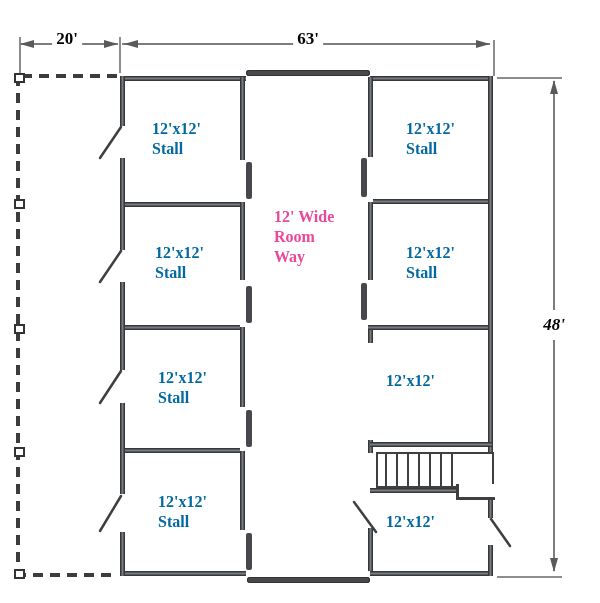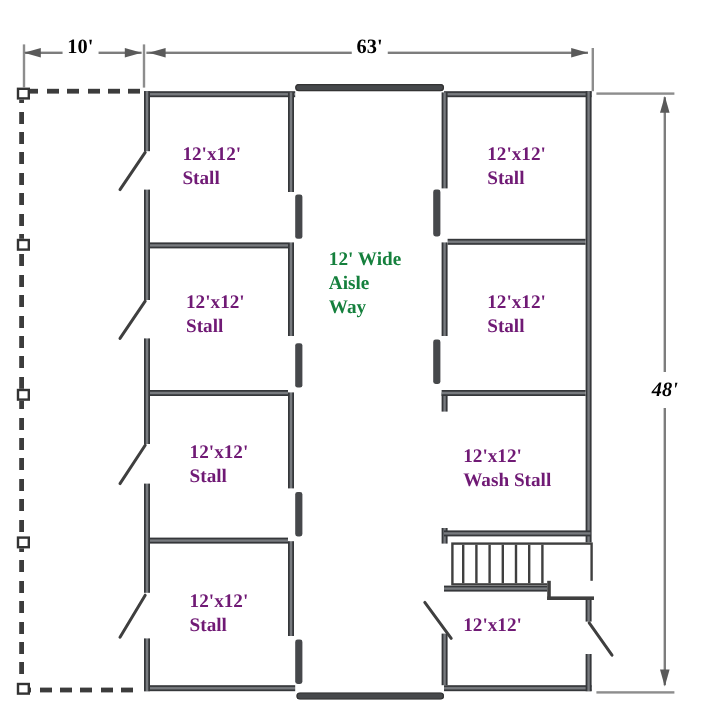--- a/index.html
+++ b/index.html
@@ -11,22 +11,22 @@
   .wall{position:absolute;background:#4e5053;}
   .wall.h{background:linear-gradient(to bottom,#35373a 0 1px,#787b7f 2px 3px,#35373a 4px);}
   .wall.v{background:linear-gradient(to right,#35373a 0 1px,#787b7f 2px 3px,#35373a 4px);}
   .bar{position:absolute;background:#46484b;border-radius:3px;box-shadow:0 0 0 1px #333 inset;}
   .panel{position:absolute;background:#46484b;border-radius:2px;}
   .dim{position:absolute;background:#7d7d7d;}
   .ext{position:absolute;background:#8d8d8d;}
   .dash-h{position:absolute;height:4px;background-image:repeating-linear-gradient(90deg,#3c3c3c 0 10px,transparent 10px 17px);}
   .dash-v{position:absolute;width:4px;background-image:repeating-linear-gradient(180deg,#3c3c3c 0 10px,transparent 10px 17px);}
   .post{position:absolute;width:7px;height:6px;background:#fff;border:2px solid #333;}
-  .room-label{position:absolute;color:#701a75;font-weight:bold;font-size:16px;line-height:20px;white-space:nowrap;}
-  .aisle-label{position:absolute;color:#15803d;font-weight:bold;font-size:16px;line-height:20px;white-space:nowrap;}
+  .room-label{position:absolute;color:#0369a1;font-weight:bold;font-size:16px;line-height:20px;white-space:nowrap;}
+  .aisle-label{position:absolute;color:#ec4899;font-weight:bold;font-size:16px;line-height:20px;white-space:nowrap;}
   .dim-label{position:absolute;color:#000;font-weight:bold;font-size:17px;background:#fff;padding:0 4px;white-space:nowrap;}
   .stairs{position:absolute;left:376px;top:452px;width:114px;height:32px;background:#fff;border:2px solid #3f3f3f;}
   .tread{position:absolute;top:0;width:2px;height:100%;background:#3f3f3f;}
   .landing-step{position:absolute;left:456px;top:484px;width:36px;height:13px;background:#fff;border-left:3px solid #3f3f3f;border-bottom:3px solid #3f3f3f;}
   svg.overlay{position:absolute;left:0;top:0;pointer-events:none;}
 </style>
 </head>
 <body>
 
 <div id="plan">
@@ -34,21 +34,21 @@
   <div class="dim" style="left:20px;top:43px;width:98px;height:2px;"></div>
   <div class="dim" style="left:122px;top:43px;width:368px;height:2px;"></div>
   <div class="dim" style="left:553px;top:81px;width:2px;height:490px;"></div>
 
   <div class="ext" style="left:19px;top:37px;width:2px;height:36px;"></div>
   <div class="ext" style="left:119px;top:37px;width:2px;height:36px;"></div>
   <div class="ext" style="left:493px;top:40px;width:2px;height:36px;"></div>
   <div class="ext" style="left:497px;top:77px;width:65px;height:2px;"></div>
   <div class="ext" style="left:497px;top:576px;width:65px;height:2px;"></div>
 
-  <div class="dim-label" style="left:67px;top:29px;transform:translateX(-50%);">10'</div>
+  <div class="dim-label" style="left:67px;top:29px;transform:translateX(-50%);">20'</div>
   <div class="dim-label" style="left:308px;top:29px;transform:translateX(-50%);">63'</div>
   <div class="dim-label" style="left:554px;top:325px;transform:translate(-50%,-50%);padding:5px 3px;font-style:italic;">48'</div>
 
   <div class="dash-h" style="left:22px;top:74px;width:98px;"></div>
   <div class="dash-v" style="left:16px;top:76px;height:502px;"></div>
   <div class="dash-h" style="left:16px;top:573px;width:100px;"></div>
   <div class="post" style="left:14px;top:73px;"></div>
   <div class="post" style="left:14px;top:199px;"></div>
   <div class="post" style="left:14px;top:324px;"></div>
   <div class="post" style="left:14px;top:447px;"></div>
@@ -144,25 +144,24 @@
   <div class="room-label" style="left:406px;top:119px;">
     <div>12'x12'</div>
     <div>Stall</div>
   </div>
   <div class="room-label" style="left:406px;top:243px;">
     <div>12'x12'</div>
     <div>Stall</div>
   </div>
   <div class="room-label" style="left:386px;top:371px;">
     <div>12'x12'</div>
-    <div>Wash Stall</div>
   </div>
   <div class="room-label" style="left:386px;top:512px;">
     <div>12'x12'</div>
   </div>
 
   <div class="aisle-label" style="left:274px;top:207px;">
     <div>12' Wide</div>
-    <div>Aisle</div>
+    <div>Room</div>
     <div>Way</div>
   </div>
 
 </div>
 
 </body></html>

